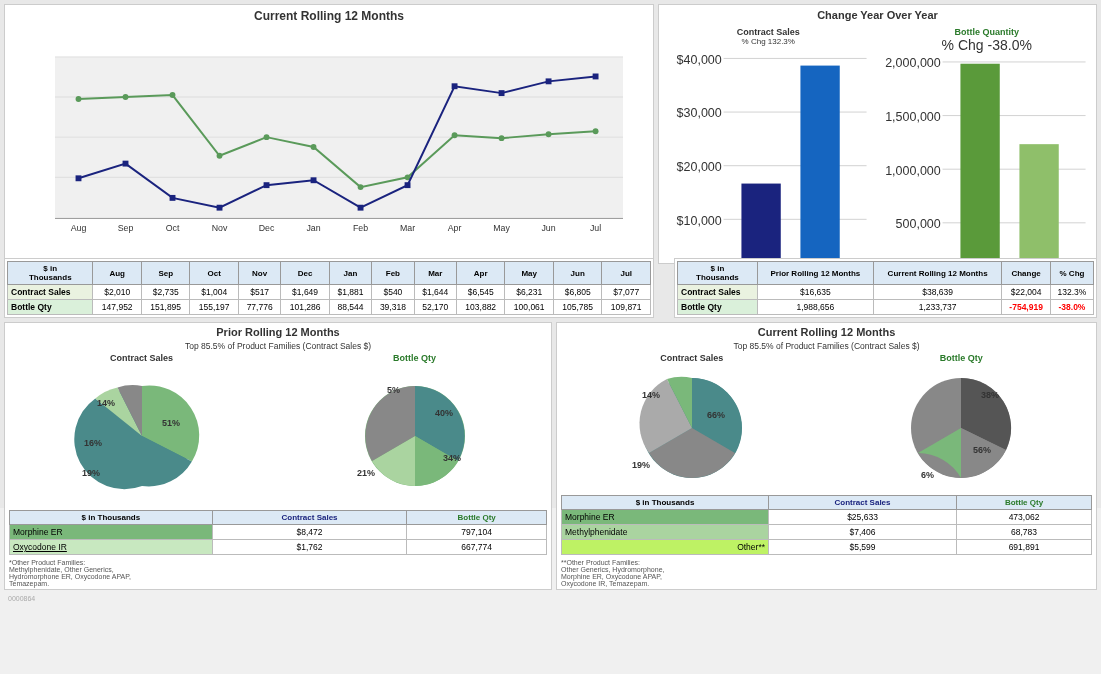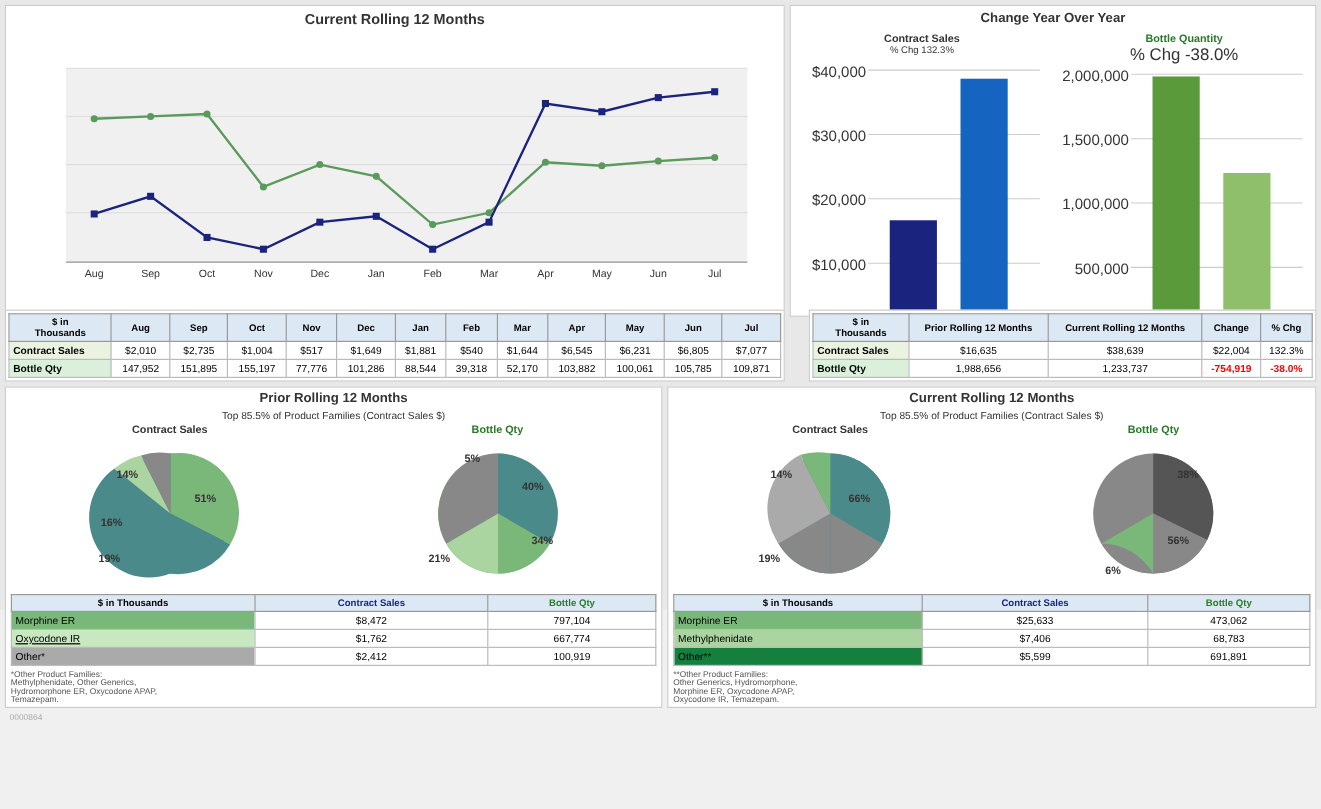--- a/index.html
+++ b/index.html
@@ -332,25 +332,20 @@
             <tr>
               <td style="background:#7ab87a;text-align:left;">Morphine ER</td>
               <td>$8,472</td>
               <td>797,104</td>
             </tr>
             <tr>
               <td style="background:#c8e8c0;text-align:left;text-decoration:underline;">Oxycodone IR</td>
               <td>$1,762</td>
               <td>667,774</td>
             </tr>
-            <tr>
-              <td style="background:#aaaaaa;text-align:left;">Other*</td>
-              <td>$2,412</td>
-              <td>100,919</td>
-            </tr>
           </tbody>
         </table>
       </div>
       <div style="font-size:7px;color:#555;padding:2px 4px;white-space:pre-line;">*Other Product Families:
 Methylphenidate, Other Generics,
 Hydromorphone ER, Oxycodone APAP,
 Temazepam.</div>
     </div>
 
     <div class="panel" style="flex:1;display:flex;flex-direction:column;">
@@ -412,21 +407,21 @@
               <td style="background:#7ab87a;text-align:left;">Morphine ER</td>
               <td>$25,633</td>
               <td>473,062</td>
             </tr>
             <tr>
               <td style="background:#aad4a0;text-align:left;">Methylphenidate</td>
               <td>$7,406</td>
               <td>68,783</td>
             </tr>
             <tr>
-              <td style="background:#15803d;text-align:left;">Other**</td>
+              <td style="background:#bef264;text-align:right;">Other**</td>
               <td>$5,599</td>
               <td>691,891</td>
             </tr>
           </tbody>
         </table>
       </div>
       <div style="font-size:7px;color:#555;padding:2px 4px;white-space:pre-line;">**Other Product Families:
 Other Generics, Hydromorphone,
 Morphine ER, Oxycodone APAP,
 Oxycodone IR, Temazepam.</div>

